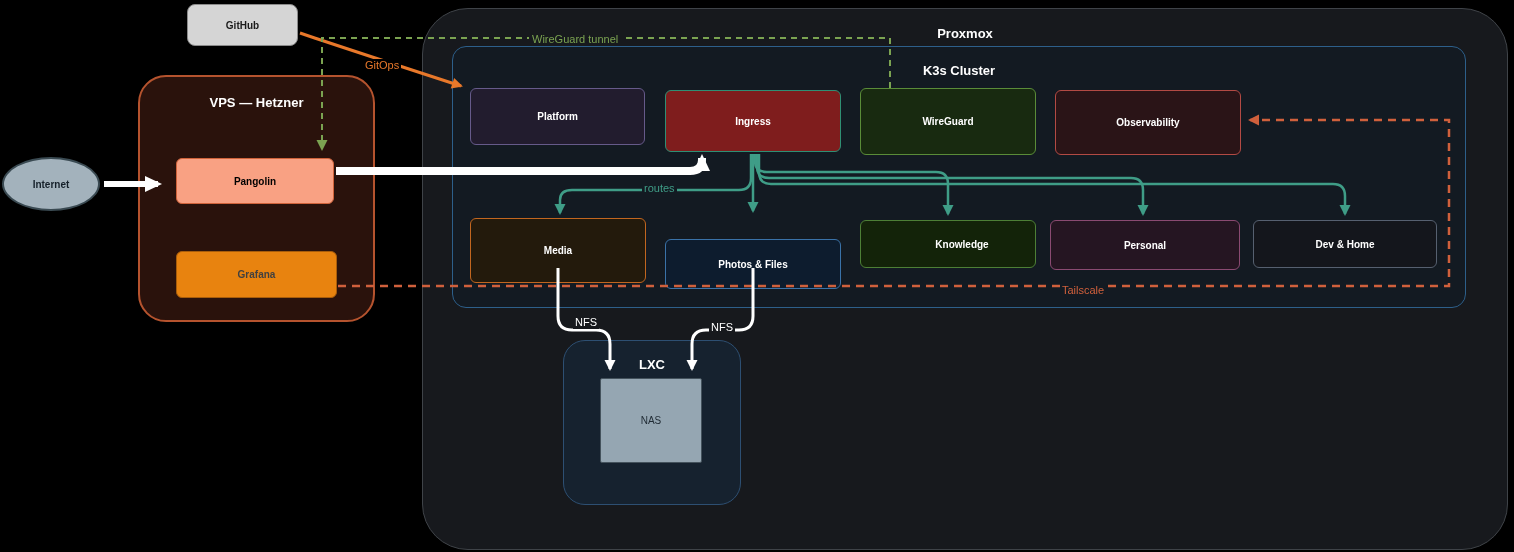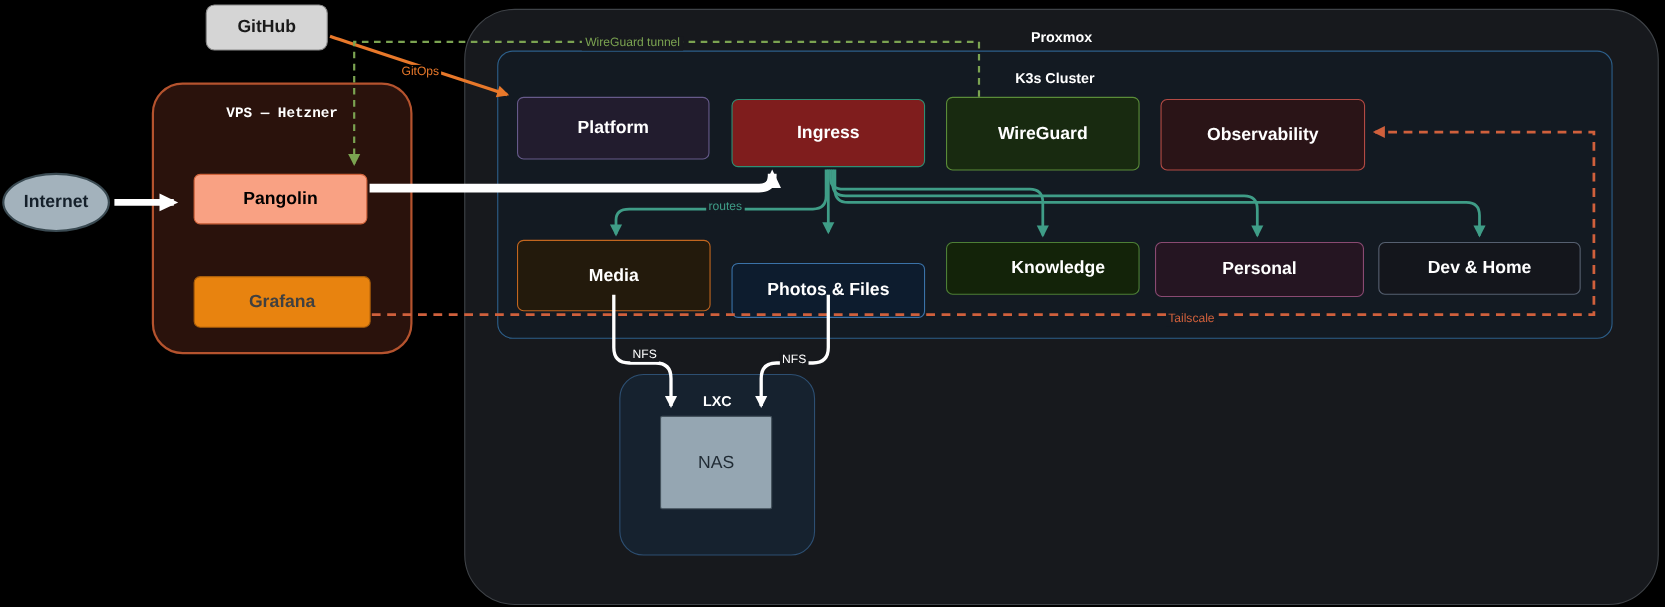--- a/index.html
+++ b/index.html
@@ -8,27 +8,27 @@
 
   
   .container{position:absolute;box-sizing:border-box;}
   .container-title{position:absolute;left:0;right:0;text-align:center;color:#fff;
                    font-weight:bold;font-size:13px;}
   #c-proxmox{left:422px;top:8px;width:1086px;height:542px;background:#17191d;
              border:1.5px solid #3f4348;border-radius:46px;}
   #c-k3s{left:452px;top:46px;width:1014px;height:262px;background:#131a22;
          border:1.5px solid #2d5f8a;border-radius:14px;}
   #c-vps{left:138px;top:75px;width:237px;height:247px;background:#2a120c;
-         border:2px solid #b5532e;border-radius:28px;font-family:Liberation Mono, monospace;}
+         border:2px solid #b5532e;border-radius:28px;}
   #c-lxc{left:563px;top:340px;width:178px;height:165px;background:#16222f;
          border:1.5px solid #2d4f72;border-radius:22px;}
 
   
   .node{position:absolute;box-sizing:border-box;display:flex;align-items:center;
-        justify-content:center;font-size:16px;font-weight:bold;color:#fff;
+        justify-content:center;font-size:10px;font-weight:bold;color:#fff;
         border-radius:6px;z-index:3;}
   #n-github{left:187px;top:4px;width:111px;height:42px;background:#d5d5d5;
             border:1.5px solid #8a8a8a;border-radius:8px;color:#1a1a1a;}
   #n-internet{left:2px;top:157px;width:98px;height:54px;background:#a3b2bc;
               border:2px solid #3a4a52;border-radius:50%;color:#15202a;}
   #n-pangolin{left:176px;top:158px;width:158px;height:46px;background:#f9a183;
               border:1.5px solid #d0633b;color:#000000;}
   #n-grafana{left:176px;top:251px;width:161px;height:47px;background:#e8830f;
              border:1.5px solid #a85d0b;color:#404040;}
   #n-platform{left:470px;top:88px;width:175px;height:57px;background:#221c2e;

